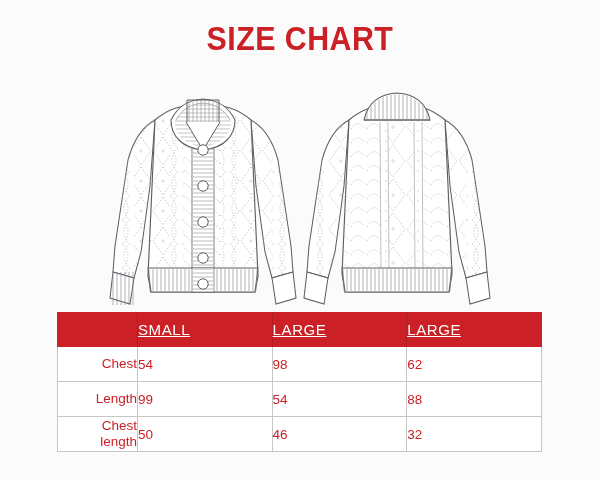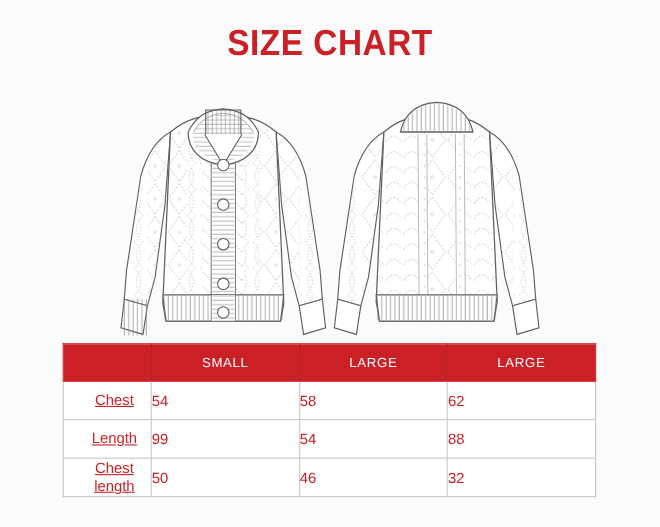--- a/index.html
+++ b/index.html
@@ -71,42 +71,42 @@
     padding: 0;
     height: 34px;
     font-size: 13.5px;
     font-weight: normal;
   }
   table.size-table thead th {
     background: #cb2026;
     border-color: #cb2026;
     border-right-color: #b31b20;
     color: #ffffff;
-    text-align: center;
+    text-align: left;
     letter-spacing: 0.6px;
-    font-size: 12px;
+    font-size: 15px;
     height: 33px;
+    text-decoration: underline;
   }
   table.size-table thead th.corner {
     background: #cb2026;
     border-right-color: #b31b20;
   }
   table.size-table thead th.last {
     border-right-color: #cb2026;
   }
   table.size-table tbody td {
     color: #cb2026;
     text-align: left;
     background: #ffffff;
   }
   table.size-table tbody td.rowlabel {
-    text-align: center;
+    text-align: right;
     padding-left: 13px;
     line-height: 1.15;
-    text-decoration: underline;
   }
   .col-label { width: 80px; }
   .col-size  { width: 134.6px; }
   .tall-row td { height: 44px; }
 
   .rowlabel span { display: block; }
 </style>
 </head>
 <body>
 
@@ -286,21 +286,21 @@
           <th class="corner"></th>
           <th>SMALL</th>
           <th>LARGE</th>
           <th class="last">LARGE</th>
         </tr>
       </thead>
       <tbody>
         <tr>
           <td class="rowlabel">Chest</td>
           <td>54</td>
-          <td>58</td>
+          <td>98</td>
           <td>62</td>
         </tr>
         <tr>
           <td class="rowlabel">Length</td>
           <td>99</td>
           <td>54</td>
           <td>88</td>
         </tr>
         <tr class="tall-row">
           <td class="rowlabel">

